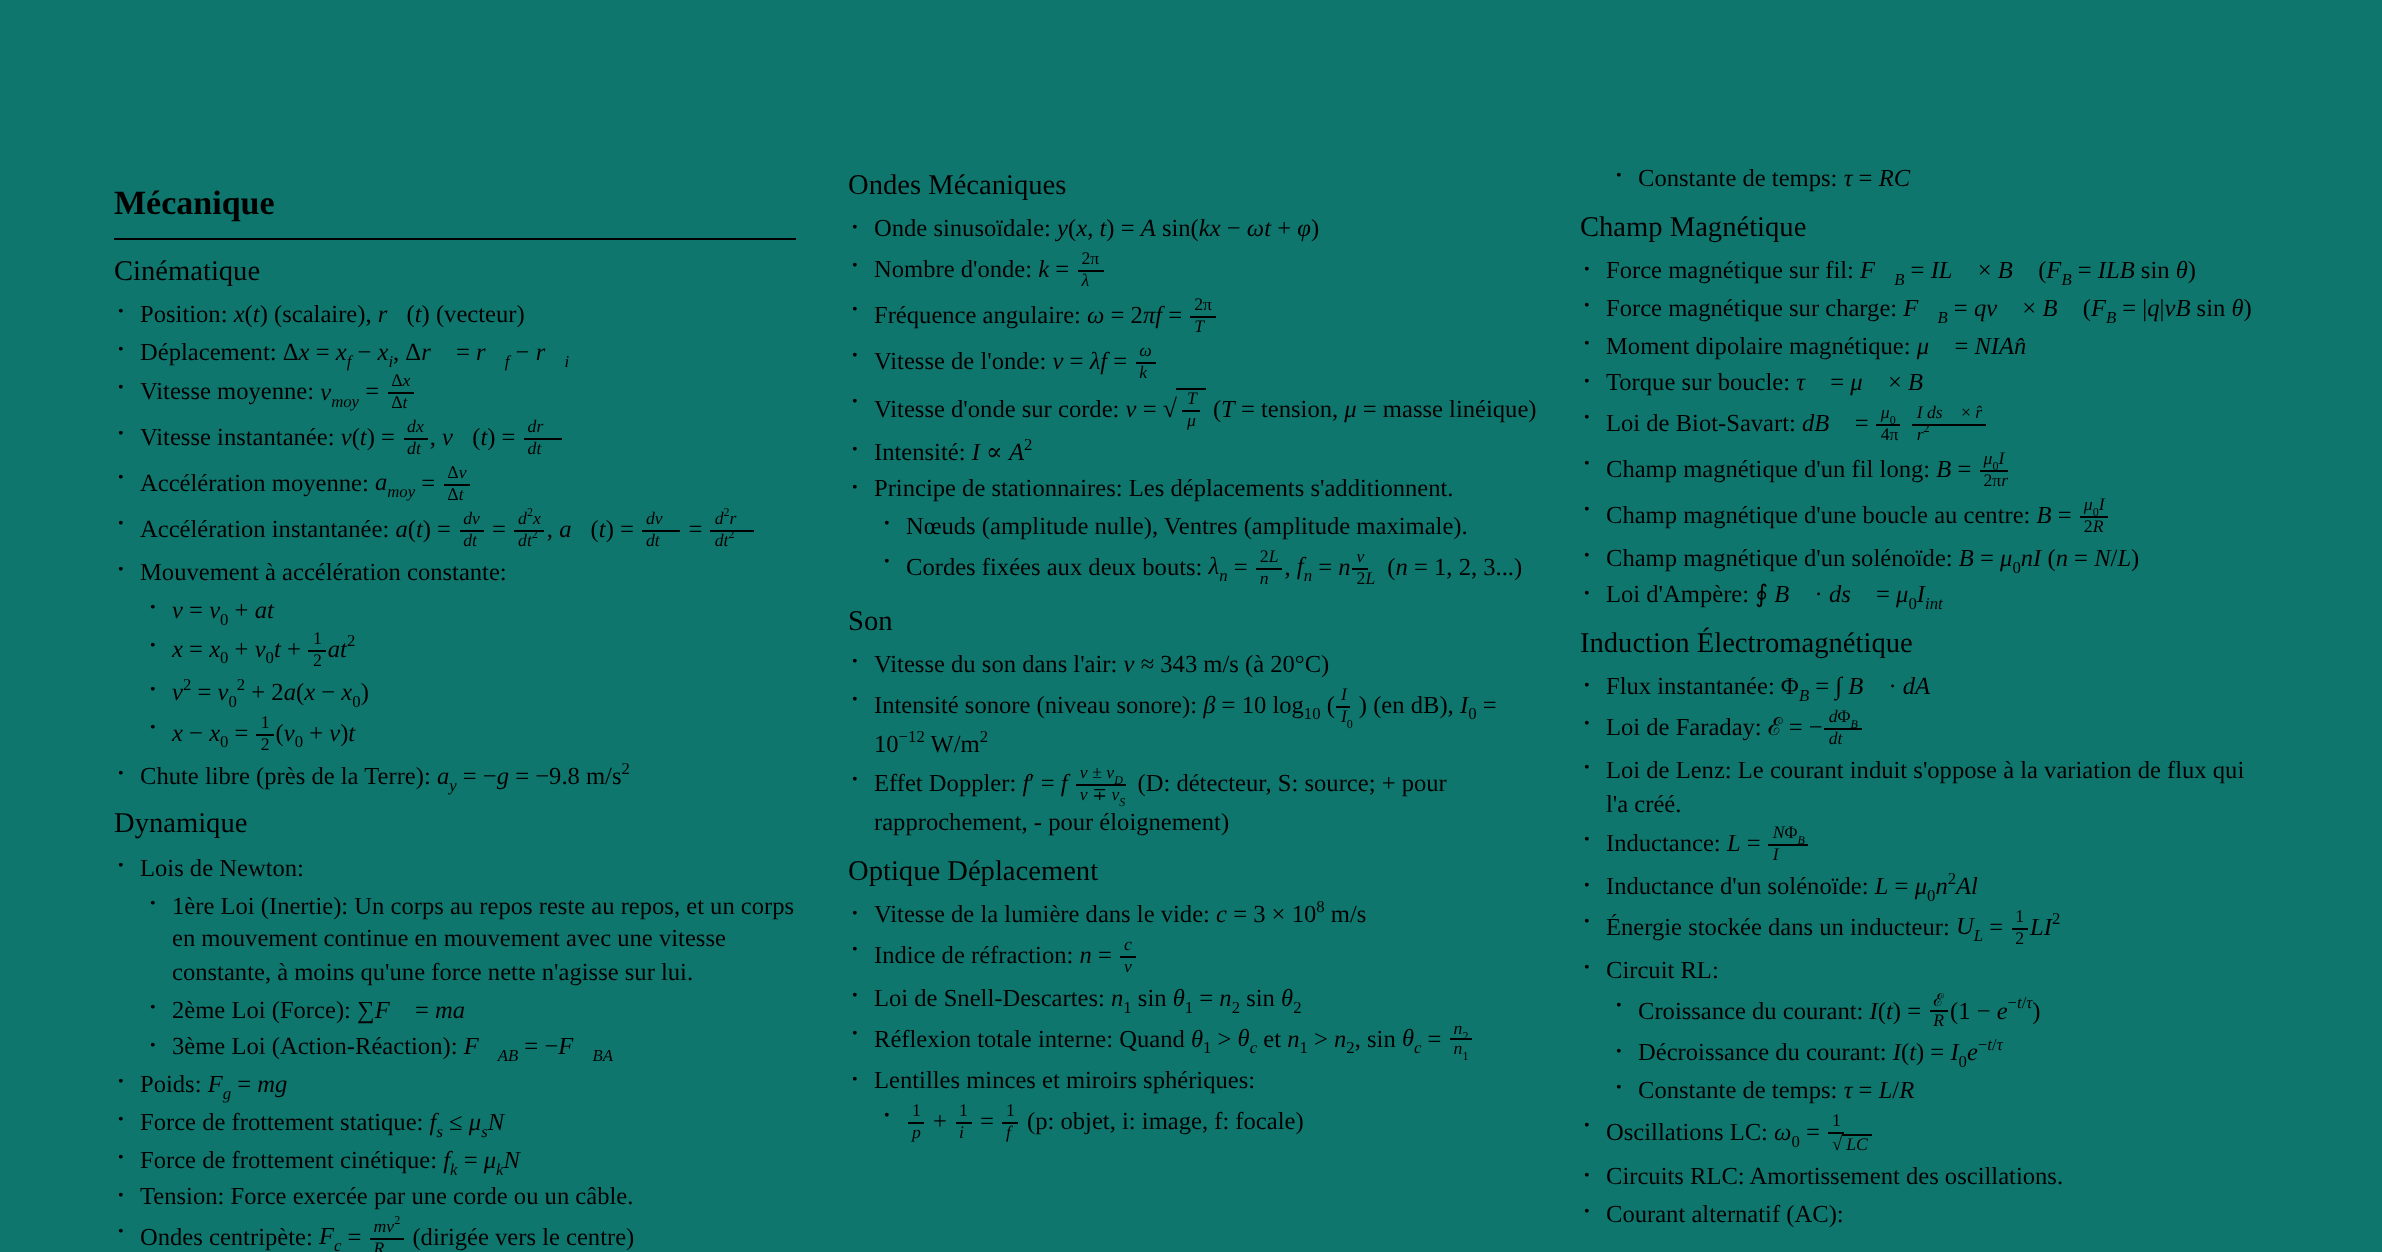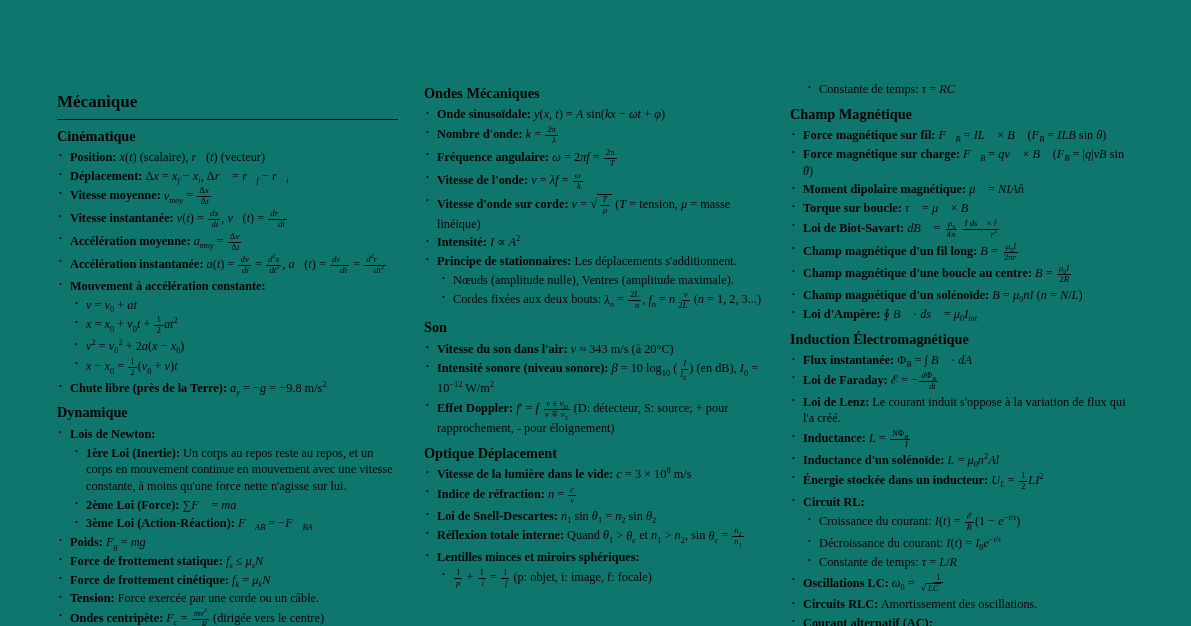--- a/index.html
+++ b/index.html
@@ -5,28 +5,28 @@
   html,body{margin:0;padding:0;}
   body{width:1191px;height:626px;background:#ffffff;color:#000000;
        font-family:"Liberation Serif","DejaVu Serif",serif;}
   .page{position:relative;width:1191px;height:626px;overflow:hidden;background:#0f766e;padding-left:36px;}
   .col{position:absolute;}
   .col1{left:57px;top:92px;width:341px;}
   .col2{left:424px;top:77px;width:345px;}
   .col3{left:790px;top:79px;width:346px;}
   .h1{font-size:17px;font-weight:bold;line-height:1.15;border-bottom:1.6px solid #000;
       padding-bottom:7px;margin-bottom:2px;}
-  .h2{font-size:14.3px;font-weight:bold;line-height:1.15;margin:8px 0 5px;}
+  .h2{font-size:14.3px;font-weight:normal;line-height:1.15;margin:8px 0 5px;}
   .li{position:relative;padding-left:13px;margin:2px 0;font-size:12.3px;line-height:1.36;}
   .li.l2{margin-left:16px;}
   .li::before{content:"•";position:absolute;left:2px;top:0.42em;font-size:8px;line-height:1;}
-  b{font-weight:bold;}
+  b{font-weight:normal;}
   i{font-style:italic;}
   sub,sup{font-size:0.68em;line-height:0;}
-  .f{display:inline-flex;flex-direction:column;align-items:flex-end;vertical-align:middle;
+  .f{display:inline-flex;flex-direction:column;align-items:flex-start;vertical-align:middle;
      font-size:0.72em;line-height:1.12;padding:0 1px;text-align:center;}
   .f>span:first-child{border-bottom:1px solid #000;padding:0 2px;}
   .f>span:last-child{padding:0 2px;}
   .rt{font-size:1.05em;}
   .ov{border-top:1px solid #000;display:inline-block;padding:0 2px;}
 </style>
 </head>
 <body>
 
 <div class="page">

